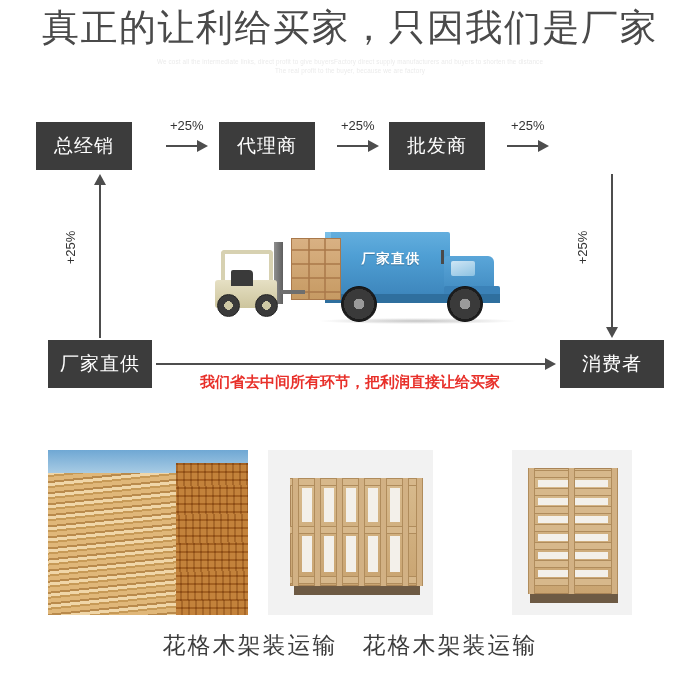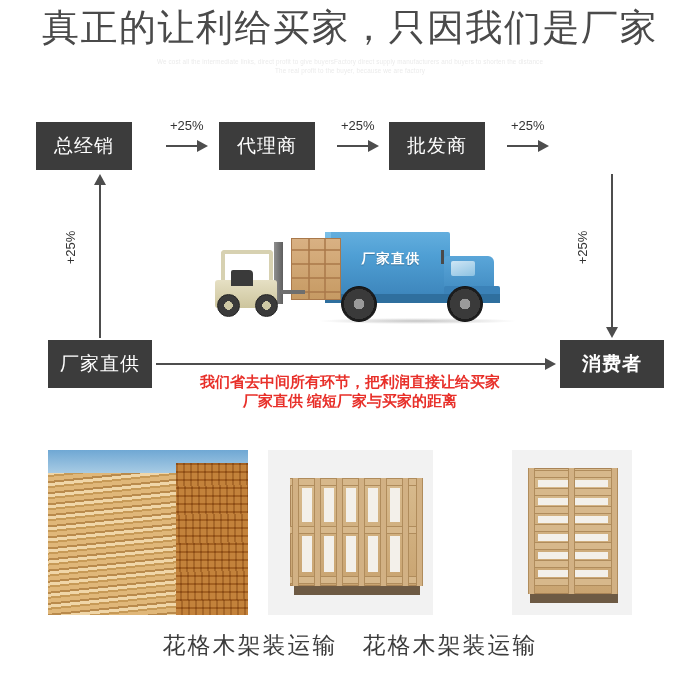--- a/index.html
+++ b/index.html
@@ -46,21 +46,21 @@
   }
   .node .lbl{display:block;white-space:nowrap;}
 
   
   #n-zjx{left:36px;  top:22px; width:96px;height:48px;}
   #n-dls{left:219px; top:22px; width:96px;height:48px;}
   #n-pfs{left:389px; top:22px; width:96px;height:48px;}
   #n-zmd{left:560px; top:22px; width:104px;height:48px;}
   
   #n-wmgc{left:48px;  top:240px;width:104px;height:48px;}
-  #n-xfz{left:560px;  top:240px;width:104px;height:48px;font-weight:bold;}
+  #n-xfz{left:560px;  top:240px;width:104px;height:48px;}
 
   
   .harrow{position:absolute;height:12px;}
   .harrow .shaft{
     position:absolute;left:0;top:5px;height:2px;background:#4d4d4d;
   }
   .harrow .head{
     position:absolute;top:0;right:0;width:0;height:0;
     border-top:6px solid transparent;
     border-bottom:6px solid transparent;
@@ -320,21 +320,20 @@
       <div class="head"></div>
     </div>
     <div id="p-right">+25%</div>
 
     <div id="ha-bottom">
       <div class="shaft"></div>
       <div class="head"></div>
     </div>
 
     <div class="redtext r1">我们省去中间所有环节，把利润直接让给买家</div>
-    <div class="redtext r2">厂家直供 缩短厂家与买家的距离</div>
 
     <div class="scene">
       <div class="truck-shadow"></div>
 
       <div class="truck-box"></div>
       <div class="truck-cab"></div>
       <div class="cab-window"></div>
       <div class="cab-lower"></div>
       <div class="truck-chassis"></div>
       <div class="truck-mirror"></div>

